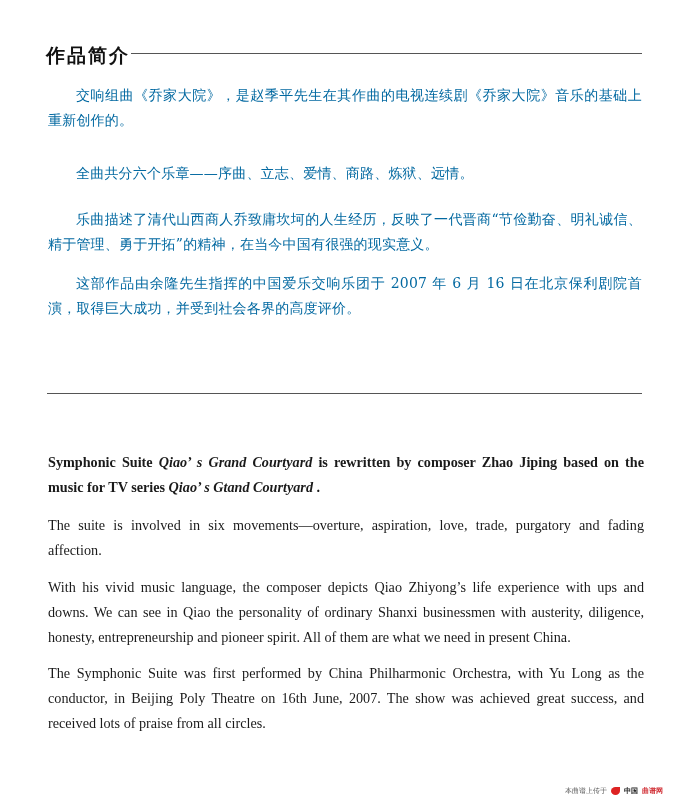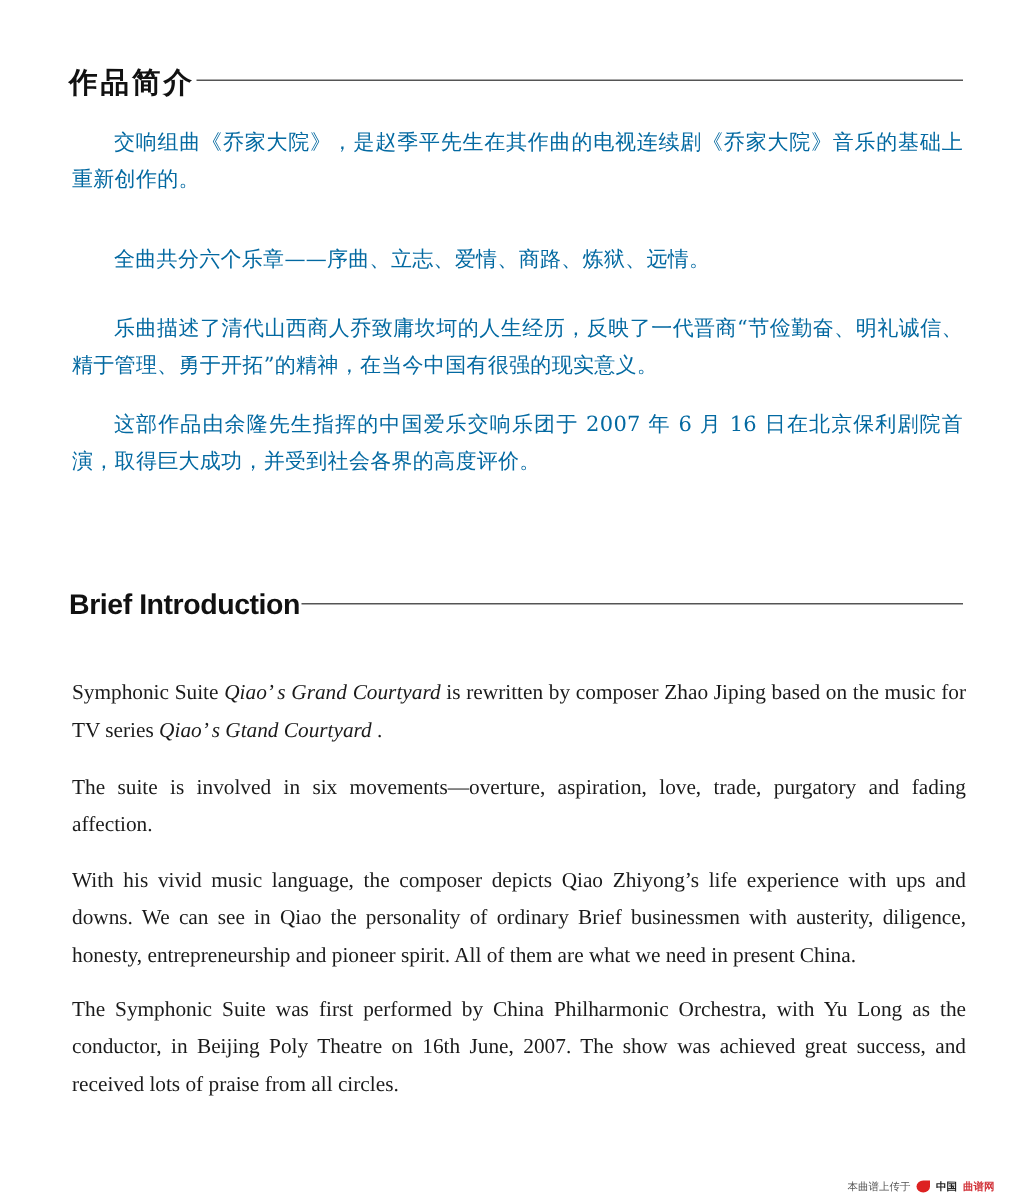--- a/index.html
+++ b/index.html
@@ -47,29 +47,28 @@
   <span class="heading-zh">作品简介</span>
   <span class="heading-rule"></span>
 </div>
 
 <p class="zh-para" style="top:83px; margin:0;">交响组曲《乔家大院》，是赵季平先生在其作曲的电视连续剧《乔家大院》音乐的基础上重新创作的。</p>
 <p class="zh-para" style="top:161px; margin:0;">全曲共分六个乐章——序曲、立志、爱情、商路、炼狱、远情。</p>
 <p class="zh-para" style="top:207px; margin:0;">乐曲描述了清代山西商人乔致庸坎坷的人生经历，反映了一代晋商“节俭勤奋、明礼诚信、精于管理、勇于开拓”的精神，在当今中国有很强的现实意义。</p>
 <p class="zh-para" style="top:271px; margin:0;">这部作品由余隆先生指挥的中国爱乐交响乐团于 2007 年 6 月 16 日在北京保利剧院首演，取得巨大成功，并受到社会各界的高度评价。</p>
 
 <div class="heading-row" style="top:393px;">
-  <span class="heading-en">Brief Introduction</span>
   <span class="heading-rule"></span>
 </div>
 
-<p class="en-para" style="top:450px; margin:0;">
+<p class="en-para" style="top:450px; margin:0;font-weight:bold;">
   <span>Symphonic Suite </span><i>Qiao’ s Grand Courtyard</i><span> is rewritten by composer Zhao Jiping based on the music for TV series </span><i>Qiao’ s Gtand Courtyard</i><span> .</span>
 </p>
 <p class="en-para" style="top:513px; margin:0;">The suite is involved in six movements—overture, aspiration, love, trade, purgatory and fading affection.</p>
-<p class="en-para" style="top:575px; margin:0;">With his vivid music language, the composer depicts Qiao Zhiyong’s life experience with ups and downs. We can see in Qiao the personality of ordinary Brief businessmen with austerity, diligence, honesty, entrepreneurship and pioneer spirit. All of them are what we need in present China.</p>
+<p class="en-para" style="top:575px; margin:0;">With his vivid music language, the composer depicts Qiao Zhiyong’s life experience with ups and downs. We can see in Qiao the personality of ordinary Shanxi businessmen with austerity, diligence, honesty, entrepreneurship and pioneer spirit. All of them are what we need in present China.</p>
 <p class="en-para" style="top:661px; margin:0;">The Symphonic Suite was first performed by China Philharmonic Orchestra, with Yu Long as the conductor, in Beijing Poly Theatre on 16th June, 2007. The show was achieved great success, and received lots of praise from all circles.</p>
 
 <div class="watermark">
   <span>本曲谱上传于</span>
   <span class="wm-logo"></span>
   <span class="wm-brand">中国</span>
     <span class="wm-brand-accent">曲谱网</span>
 </div>
 
 </body></html>

